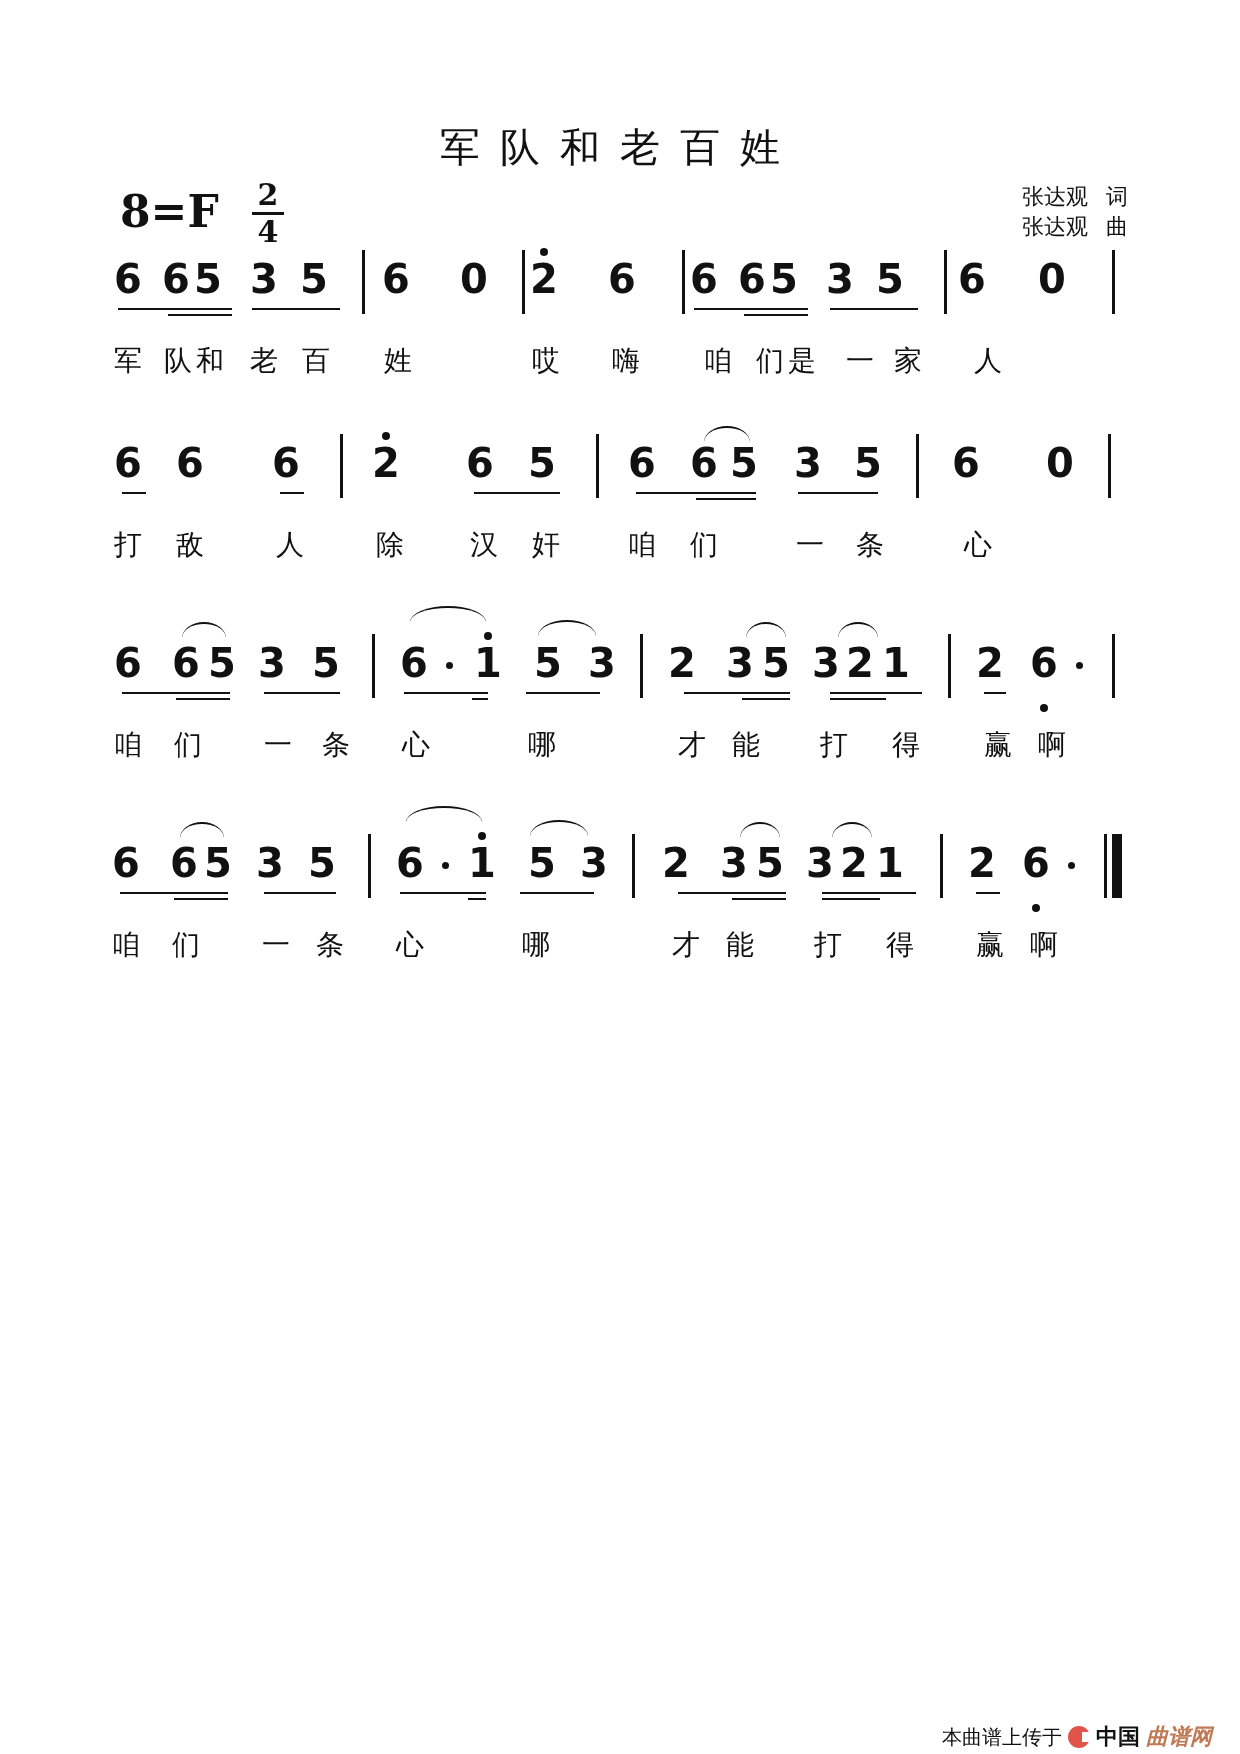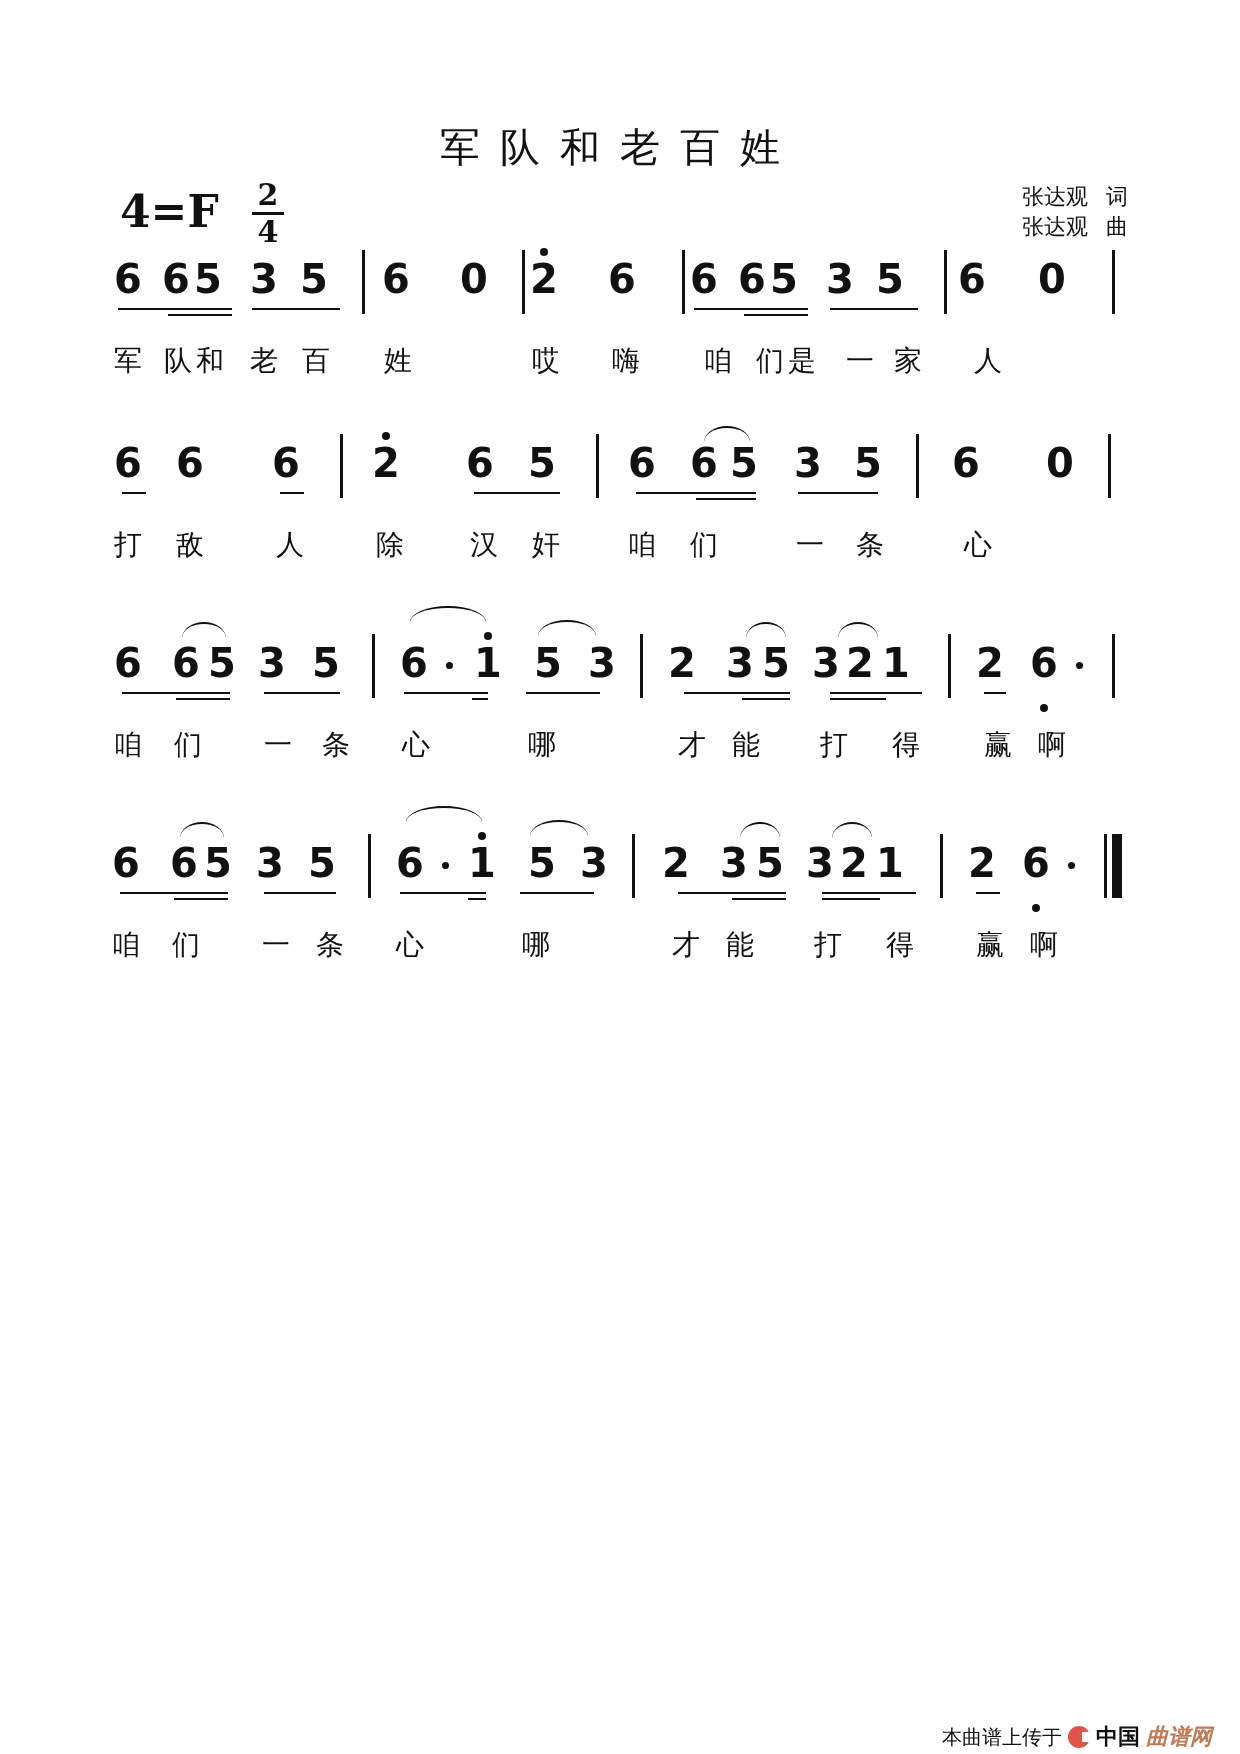--- a/index.html
+++ b/index.html
@@ -23,21 +23,21 @@
   .footer{position:absolute;right:28px;top:1722px;font-size:20px;display:flex;align-items:center;gap:6px;}
   .logo-c{display:inline-block;width:22px;height:22px;border-radius:50%;background:#e0544a;position:relative;}
   .logo-c::after{content:"";position:absolute;right:-2px;top:6px;width:10px;height:10px;background:#fff;}
   .logo-b{font-family:"DejaVu Serif",serif;font-weight:bold;font-size:22px;color:#111;}
   .logo-r{font-weight:bold;font-size:22px;color:#c07a55;font-style:italic;}
 </style>
 </head>
 <body>
 
 <div class="title">军队和老百姓</div>
-<div class="key">4=F</div>
+<div class="key">8=F</div>
 <div class="meter">
   <div>2</div>
   <div class="bar"></div>
   <div>4</div>
 </div>
 <div class="credits">
   <div><span>张达观</span><span class="role">词</span></div>
   <div><span>张达观</span><span class="role">曲</span></div>
 </div>
 

